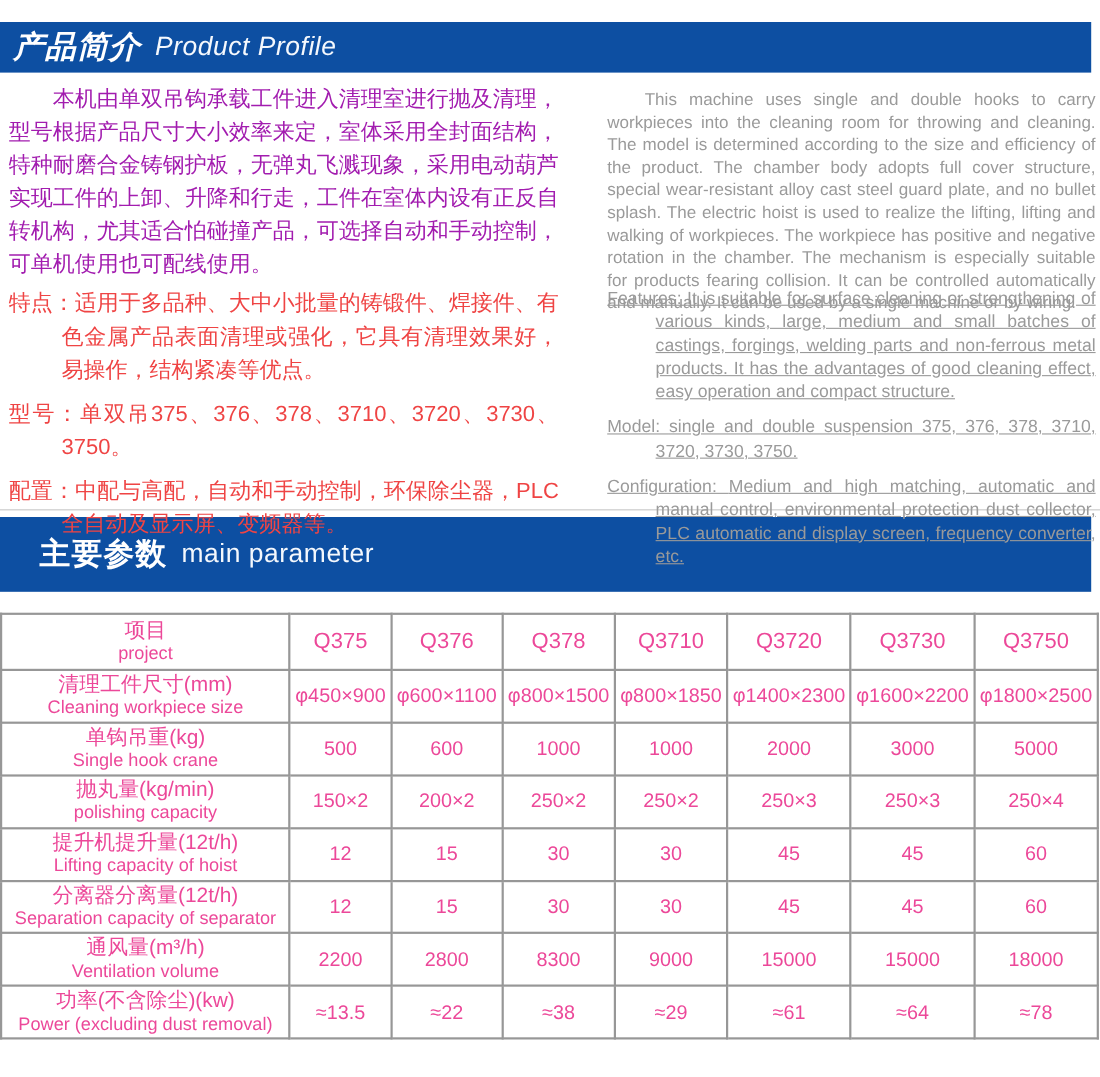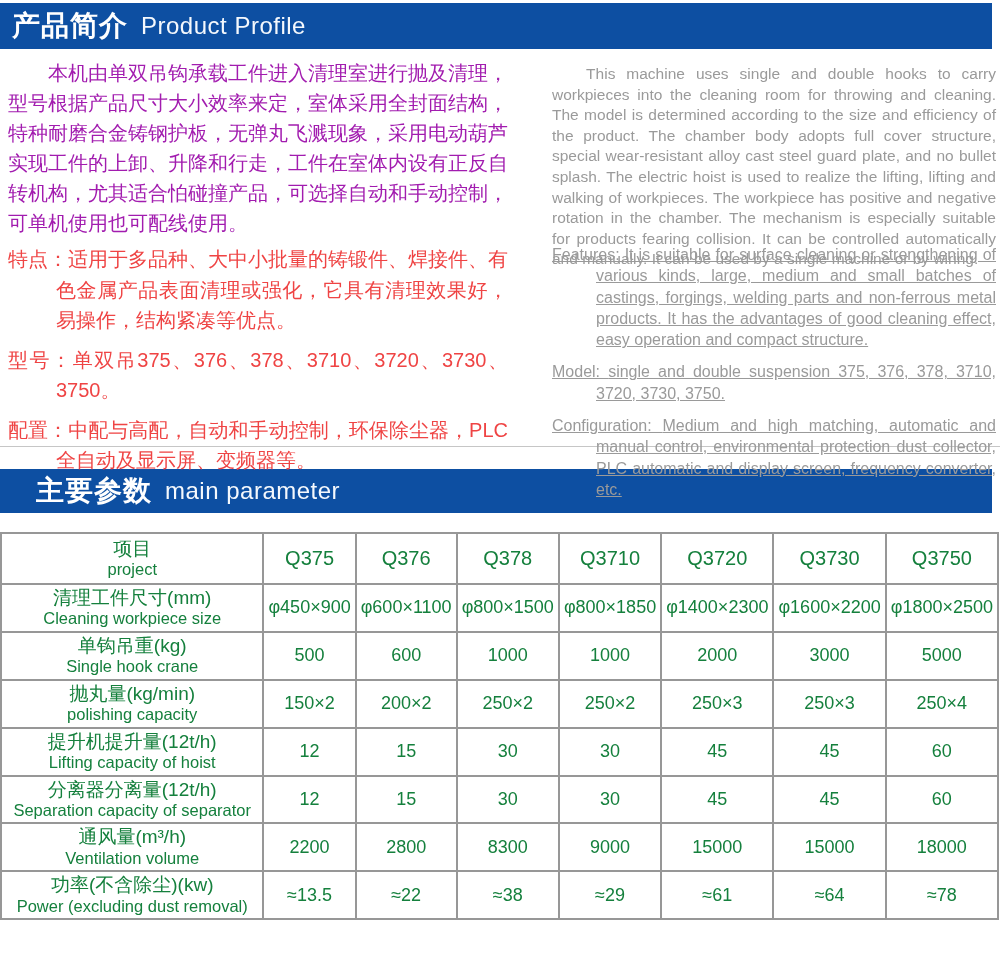--- a/index.html
+++ b/index.html
@@ -14,23 +14,23 @@
   .banner {
     background:#0d4fa2; width:992px; box-sizing:border-box;
     display:flex; align-items:center; padding-left:12px;
   }
   .banner .btitle-zh {
     color:#ffffff; font-weight:700; font-size:28px; letter-spacing:1px;
   }
   .banner .btitle-en {
     color:#f4f8fd; font-weight:400; font-size:24px; margin-left:13px; letter-spacing:0.5px;
   }
-  .b1 { height:46px; margin-top:3px; }
+  .b1 { height:46px; margin-top:20px;font-style:italic; }
   .b2 { height:49px; margin-top:6px; }
-  .b3 { height:44px; margin-top:22px;padding-left:36px; }
+  .b3 { height:68px; margin-top:6px;padding-left:36px; }
 
   
   .cols { display:flex; box-sizing:border-box; width:1000px; }
   .sec1 { height:183px; padding-top:9px; }
   .sec2 { height:214px; padding-top:12px; }
   .col-zh { width:508px; box-sizing:border-box; padding-left:8px; }
   .col-en { width:448px; margin-left:auto; box-sizing:border-box; padding-right:4px; }
 
   .zh-body {
     margin:0; color:#a21caf; font-size:20px; line-height:30px;
@@ -49,21 +49,21 @@
     text-align:justify; padding-left:44px; text-indent:-44px;text-decoration:underline;
   }
 
   .divider {
     border:none; border-top:1px solid #c6c6c6; margin:0; width:1000px; height:0;
   }
 
   
   table.params {
     border-collapse:collapse; width:999px; margin-top:19px;
-    color:#15803d; table-layout:auto;
+    color:#ec4899; table-layout:auto;
   }
   table.params th, table.params td {
     border:2px solid #979797; text-align:center; vertical-align:middle;
     font-weight:400; padding:2px 4px;
   }
   table.params th { height:45px; font-size:20px; }
   table.params td { height:41px; font-size:18px; }
   td.proj, th.proj { width:255px; }
   .lbl-zh { font-size:19px; line-height:1.18; }
   .lbl-en { font-size:16.5px; line-height:1.18; }

